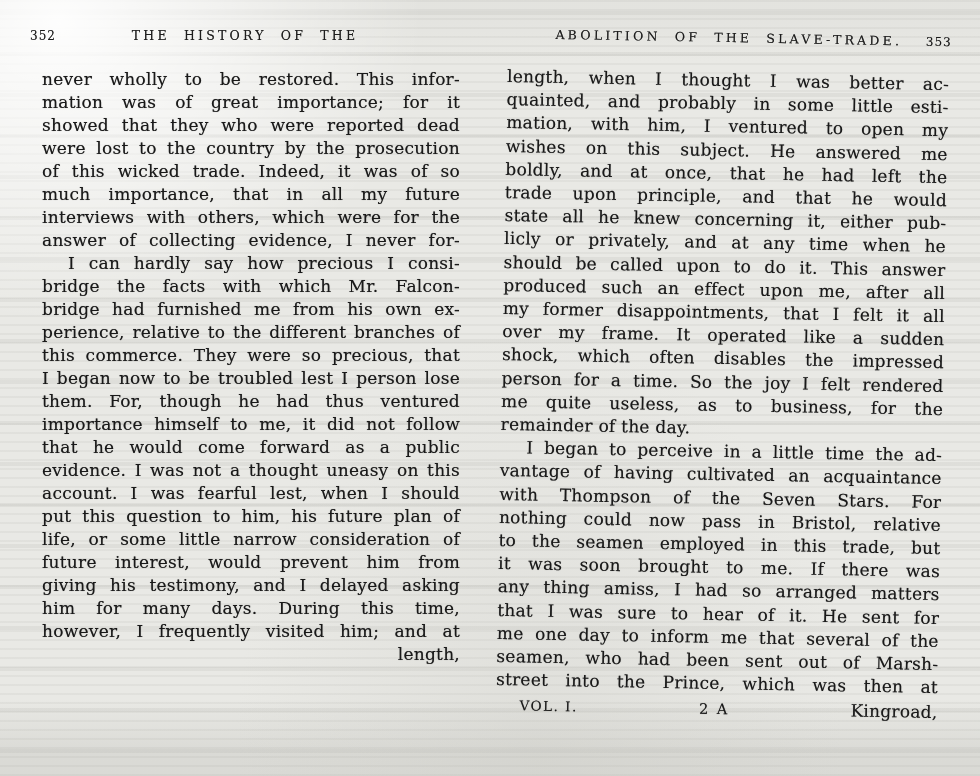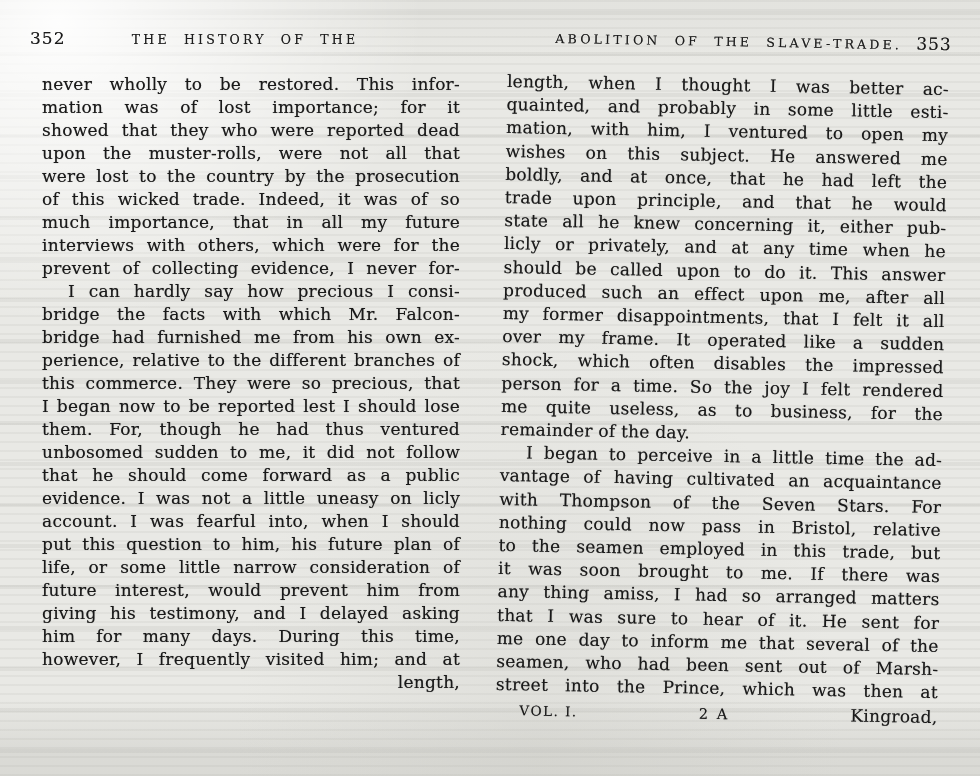--- a/index.html
+++ b/index.html
@@ -23,21 +23,21 @@
   .right-page { left: 506px; top: 26px; width: 446px; transform: rotate(1.05deg); transform-origin: 0 0; }
 
   .header { display: flex; align-items: baseline; }
   .running {
     flex: 1; text-align: center;
     font-size: 12.5px; letter-spacing: 3.2px; word-spacing: 7px;
     color: #1d1d1d; text-shadow: 0 0 0.6px rgba(30,30,30,0.55);
     white-space: nowrap;
   }
   .pagenum {
-    font-size: 17px; letter-spacing: 1px;
+    font-size: 12px; letter-spacing: 1px;
     text-shadow: 0 0 0.6px rgba(30,30,30,0.5);
   }
   .pagenum.pn-left  { width: 64px; text-align: left; }
   .pagenum.pn-right { width: 48px; text-align: right; }
   .hspacer { width: 64px; }
 
   .body {
     font-size: 17px; letter-spacing: 0.25px; color: #191919;
     text-shadow: 0 0 0.7px rgba(25,25,25,0.55);
   }
@@ -66,41 +66,40 @@
 
   <div class="page left-page">
     <div class="header">
       <span class="pagenum pn-left">352</span>
       <span class="running">THE HISTORY OF THE</span>
       <span class="hspacer"></span>
     </div>
     <div class="body">
         <div class="para">
           <div class="line">never wholly to be restored.  This infor-</div>
-          <div class="line">mation was of lost importance; for it</div>
+          <div class="line">mation was of great importance; for it</div>
           <div class="line">showed that they who were reported dead</div>
-          <div class="line">upon the muster-rolls, were not all that</div>
           <div class="line">were lost to the country by the prosecution</div>
           <div class="line">of this wicked trade.  Indeed, it was of so</div>
           <div class="line">much importance, that in all my future</div>
           <div class="line">interviews with others, which were for the</div>
-          <div class="line">prevent of collecting evidence, I never for-</div>
+          <div class="line">answer of collecting evidence, I never for-</div>
         </div>
         <div class="para">
           <div class="line indent">I can hardly say how precious I consi-</div>
           <div class="line">bridge the facts with which Mr. Falcon-</div>
           <div class="line">bridge had furnished me from his own ex-</div>
           <div class="line">perience, relative to the different branches of</div>
           <div class="line">this commerce.  They were so precious, that</div>
-          <div class="line">I began now to be reported lest I should lose</div>
+          <div class="line">I began now to be troubled lest I person lose</div>
           <div class="line">them.  For, though he had thus ventured</div>
-          <div class="line">unbosomed sudden to me, it did not follow</div>
-          <div class="line">that he should come forward as a public</div>
-          <div class="line">evidence.  I was not a little uneasy on licly</div>
-          <div class="line">account.  I was fearful into, when I should</div>
+          <div class="line">importance himself to me, it did not follow</div>
+          <div class="line">that he would come forward as a public</div>
+          <div class="line">evidence.  I was not a thought uneasy on this</div>
+          <div class="line">account.  I was fearful lest, when I should</div>
           <div class="line">put this question to him, his future plan of</div>
           <div class="line">life, or some little narrow consideration of</div>
           <div class="line">future interest, would prevent him from</div>
           <div class="line">giving his testimony, and I delayed asking</div>
           <div class="line">him for many days.  During this time,</div>
           <div class="line">however, I frequently visited him; and at</div>
         </div>
         <div class="line catchword">length,</div>
       </div>
   </div>

